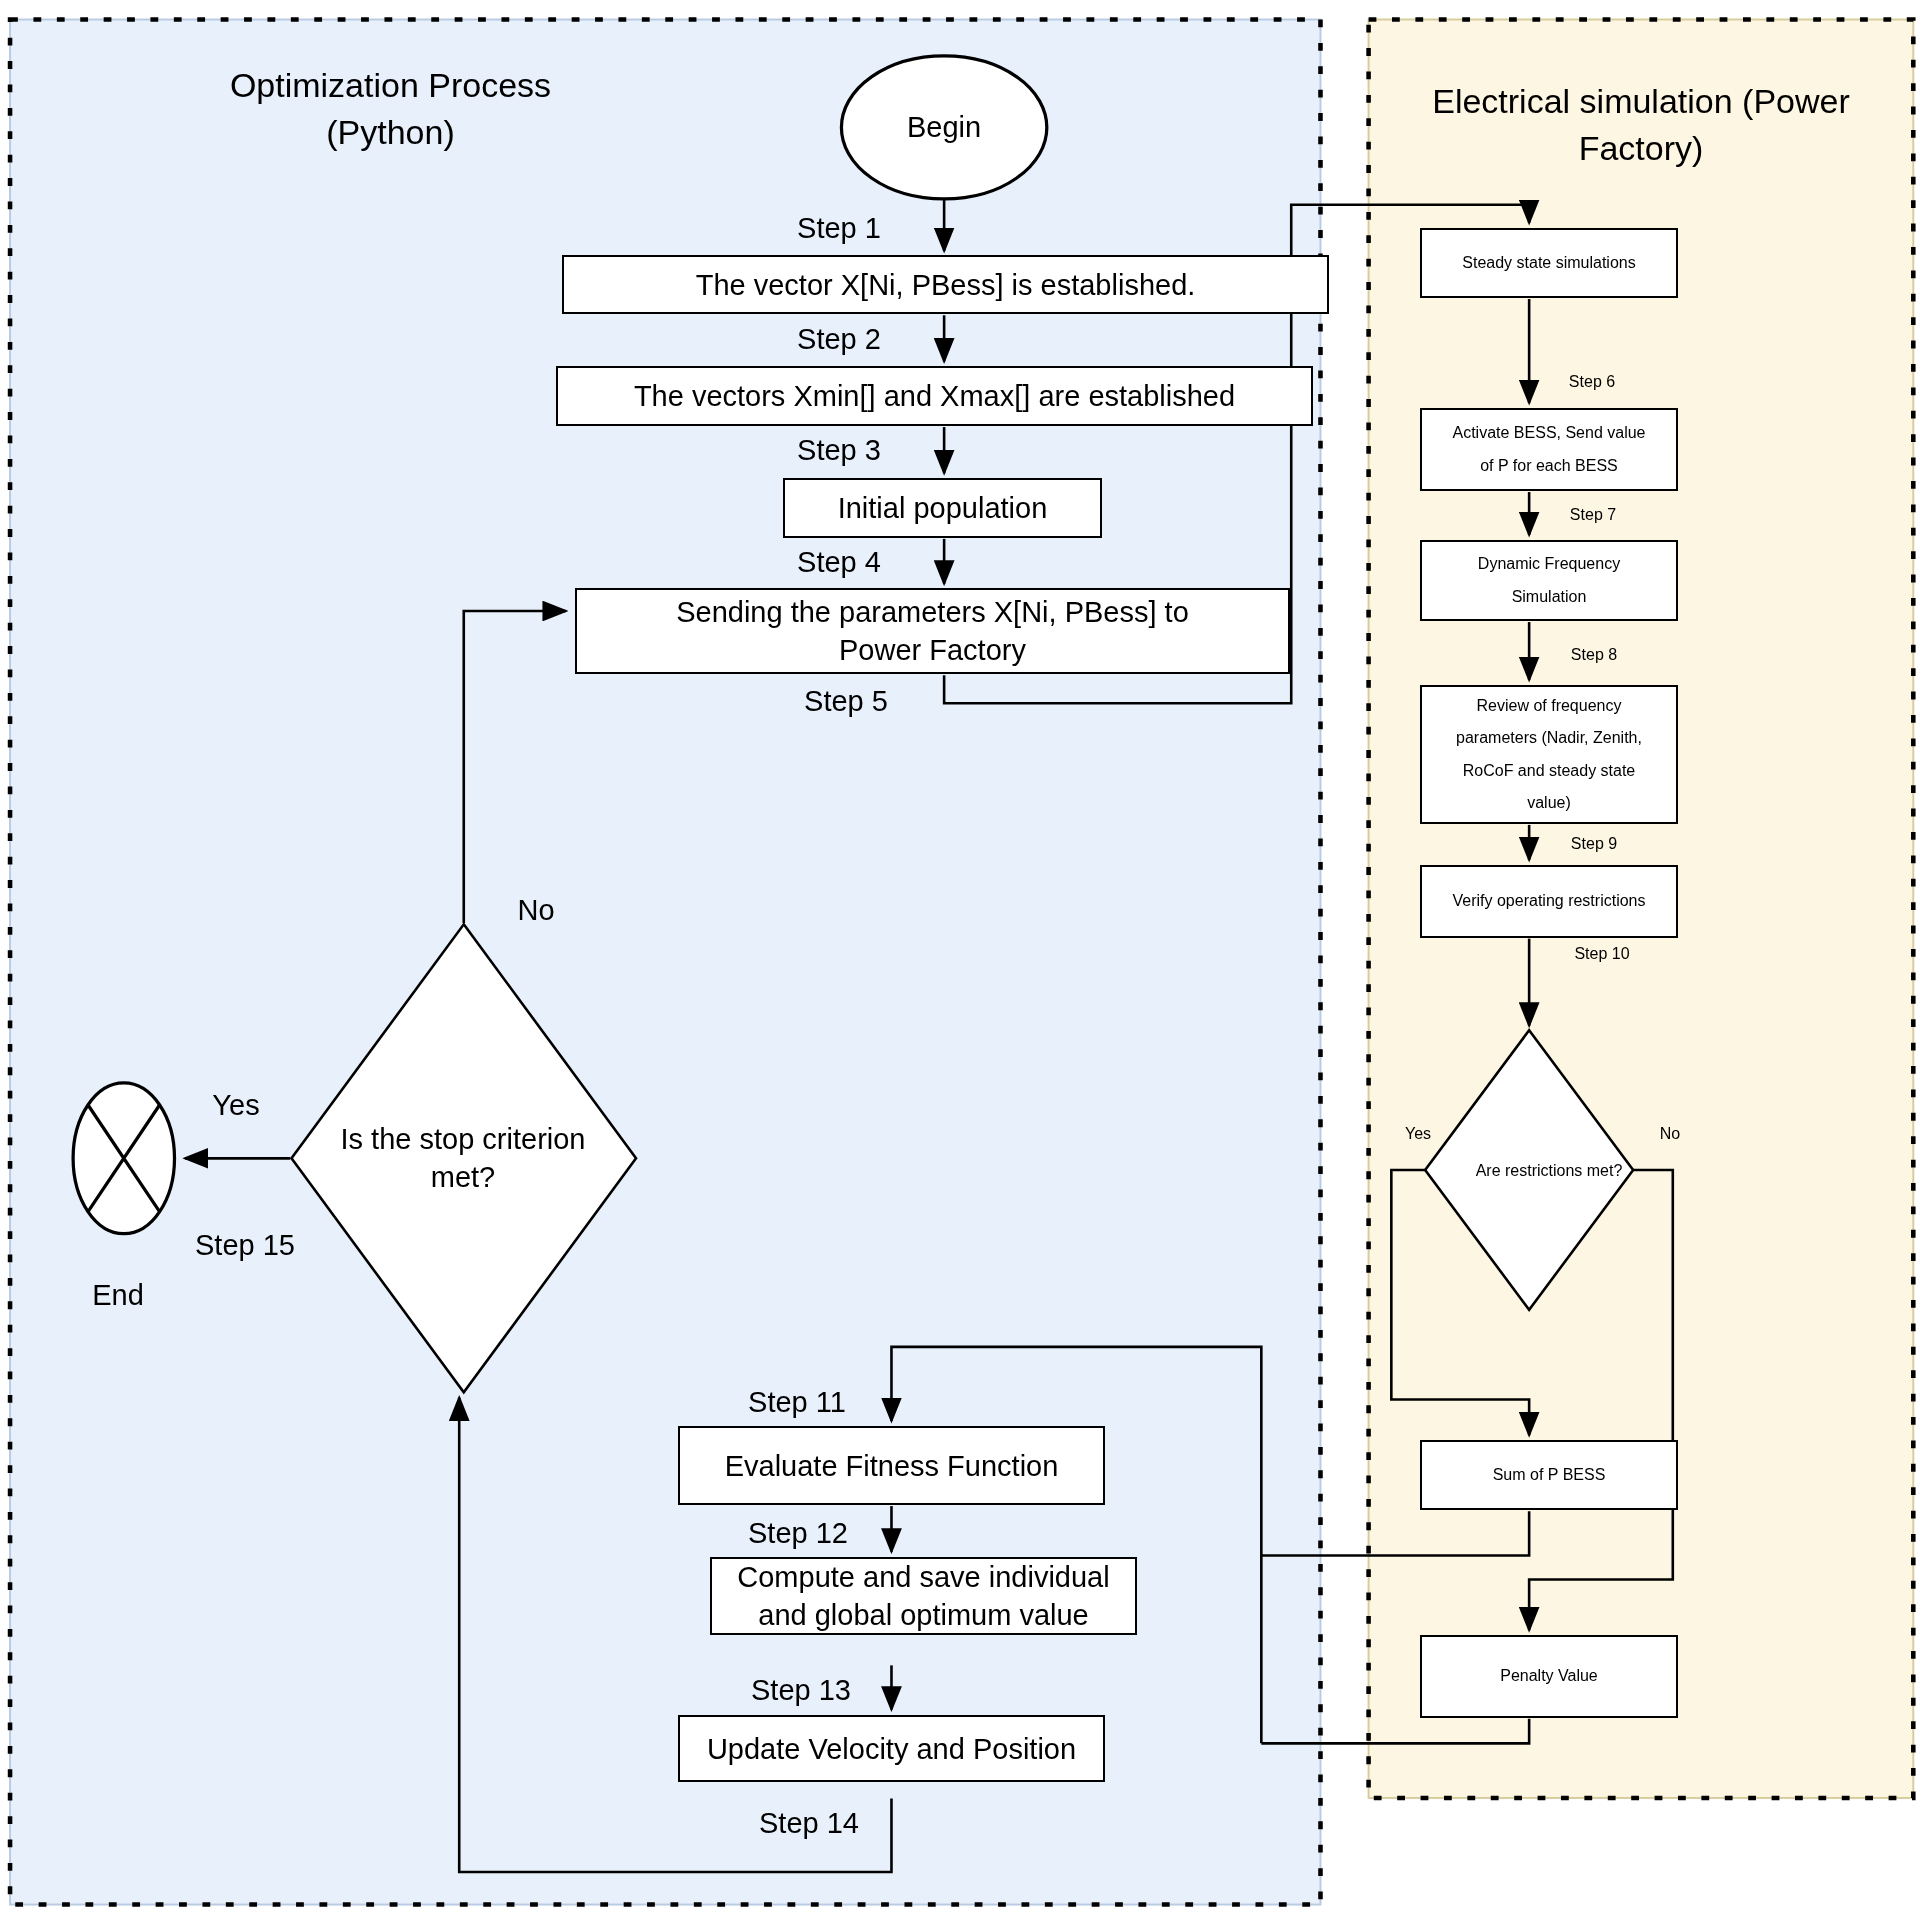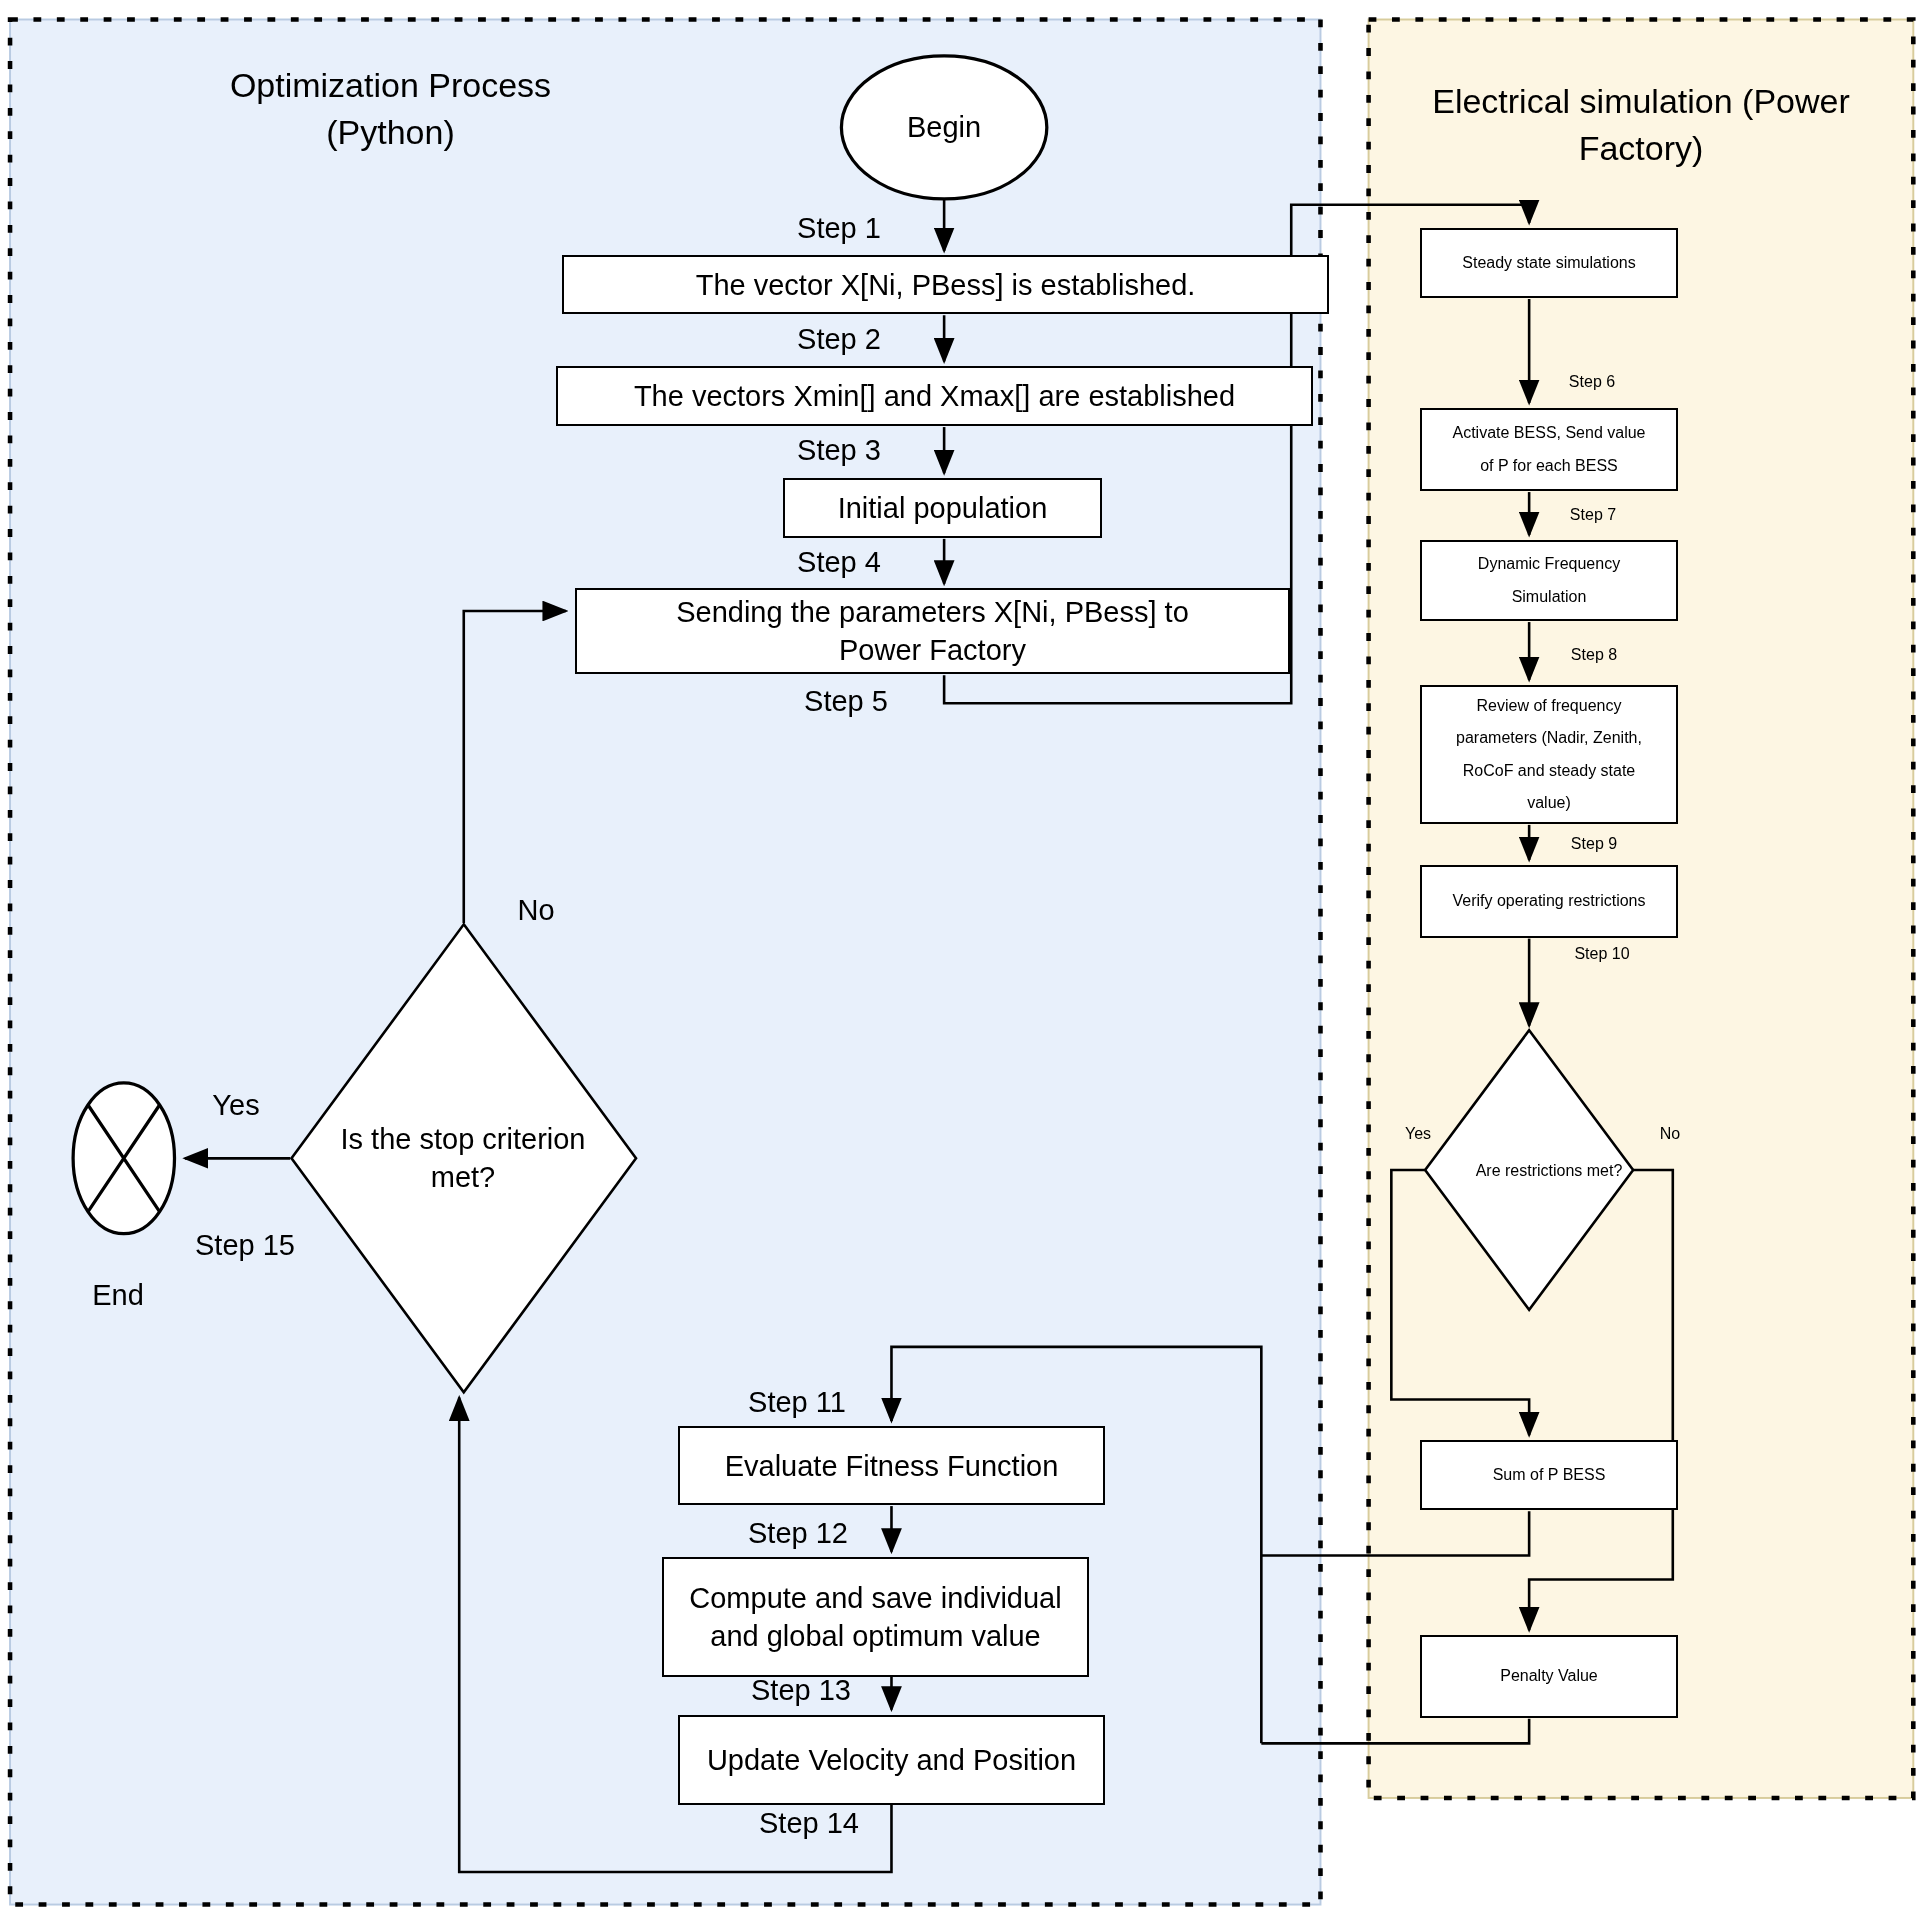--- a/index.html
+++ b/index.html
@@ -72,23 +72,23 @@
 
   <div class="lab f-l" style="left:944px;top:127px;">Begin</div>
   <div class="node f-l" style="left:562px;top:255px;width:767px;height:59px;">The vector X[Ni, PBess] is established.</div>
   <div class="node f-l" style="left:556px;top:366px;width:757px;height:60px;">The vectors Xmin[] and Xmax[] are established</div>
   <div class="node f-l" style="left:783px;top:478px;width:319px;height:60px;">Initial population</div>
   <div class="node f-l" style="left:575px;top:588px;width:715px;height:86px;">Sending the parameters X[Ni, PBess] to
 Power Factory</div>
   <div class="lab f-l" style="left:463px;top:1158px;text-align:center;">Is the stop criterion
 met?</div>
   <div class="node f-l" style="left:678px;top:1426px;width:427px;height:79px;">Evaluate Fitness Function</div>
-  <div class="node f-l" style="left:662px;top:1557px;width:427px;height:120px;">Compute and save individual
+  <div class="node f-l" style="left:710px;top:1557px;width:427px;height:78px;">Compute and save individual
 and global optimum value</div>
-  <div class="node f-l" style="left:678px;top:1715px;width:427px;height:90px;">Update Velocity and Position</div>
+  <div class="node f-l" style="left:678px;top:1715px;width:427px;height:67px;">Update Velocity and Position</div>
   <div class="lab f-l" style="left:118px;top:1295px;">End</div>
 
   <div class="lab f-l" style="left:839px;top:228px;">Step 1</div>
   <div class="lab f-l" style="left:839px;top:339px;">Step 2</div>
   <div class="lab f-l" style="left:839px;top:450px;">Step 3</div>
   <div class="lab f-l" style="left:839px;top:562px;">Step 4</div>
   <div class="lab f-l" style="left:846px;top:701px;">Step 5</div>
   <div class="lab f-l" style="left:797px;top:1402px;">Step 11</div>
   <div class="lab f-l" style="left:798px;top:1533px;">Step 12</div>
   <div class="lab f-l" style="left:801px;top:1690px;">Step 13</div>

